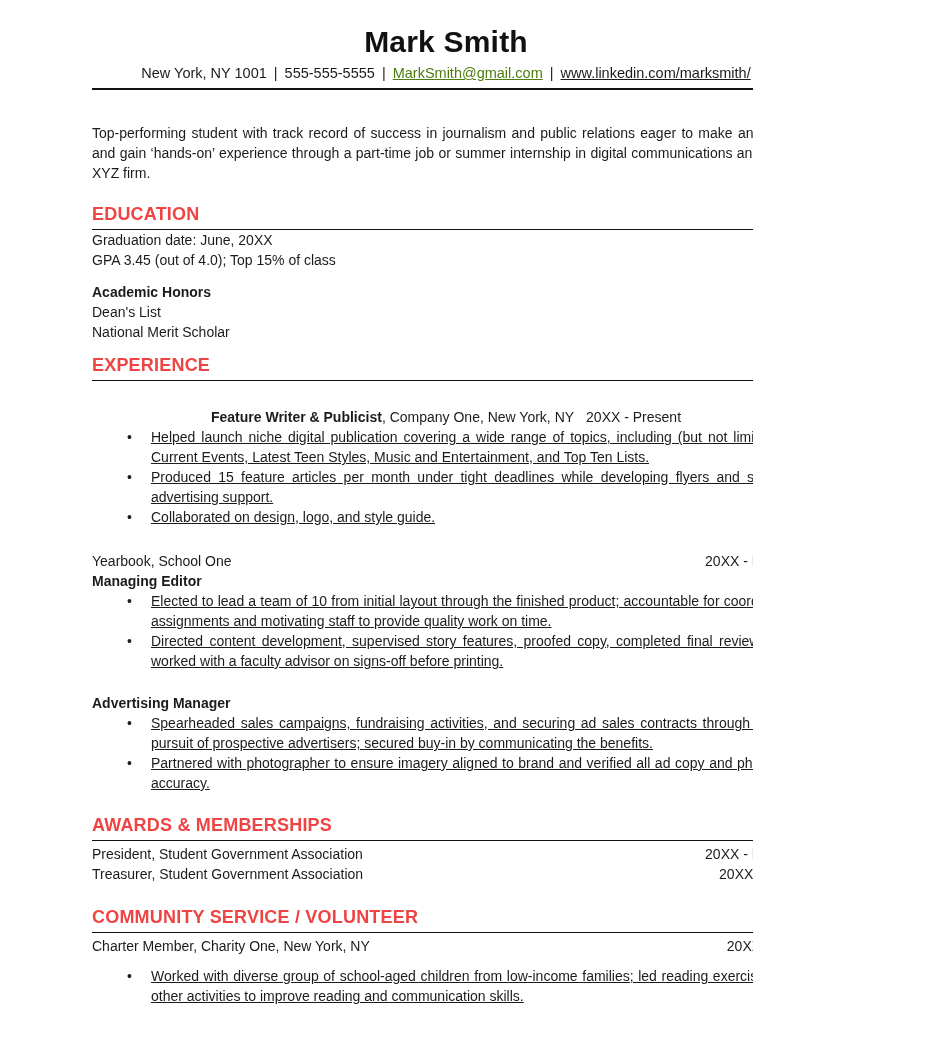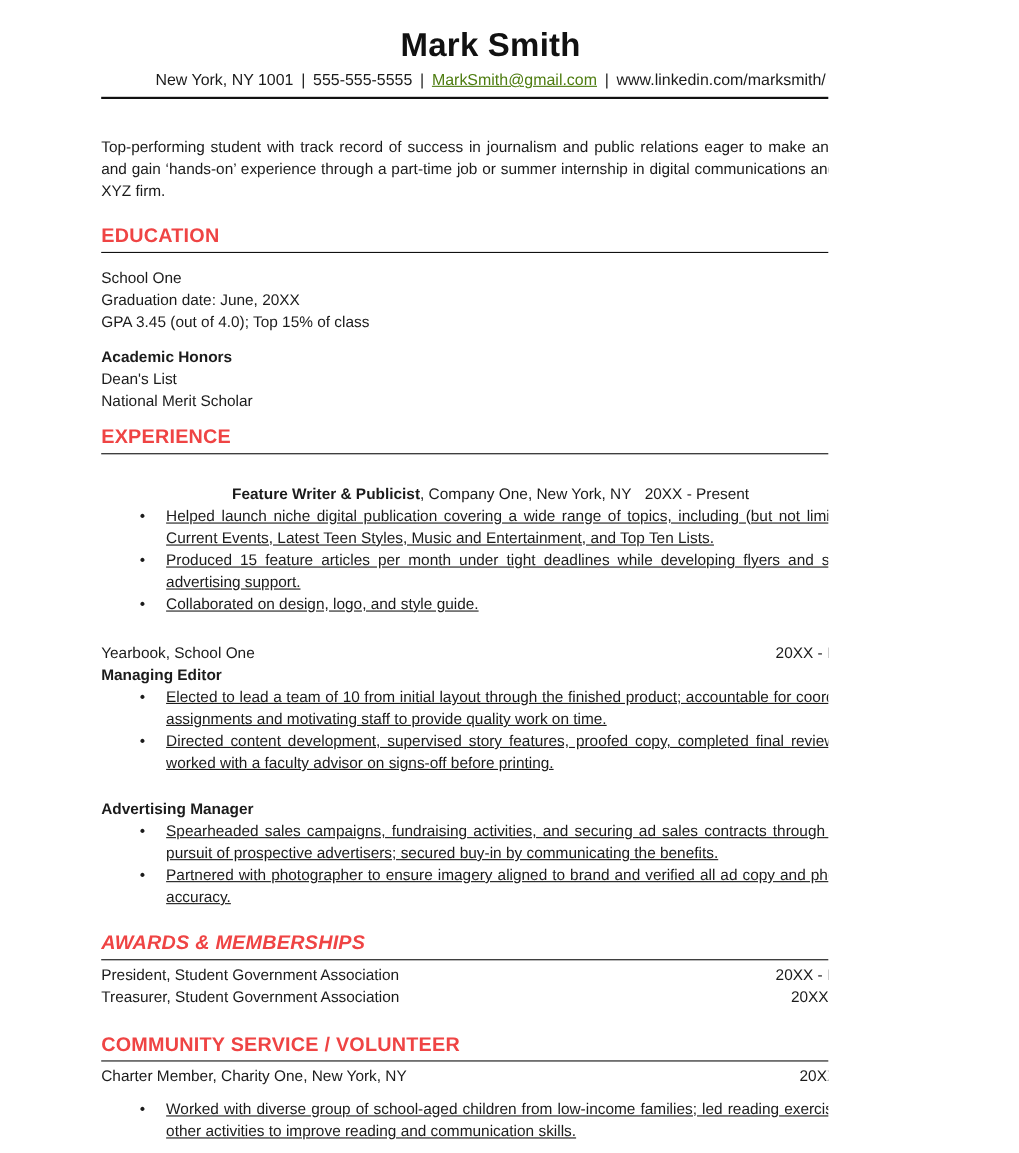--- a/index.html
+++ b/index.html
@@ -34,21 +34,21 @@
     color: #111111;
   }
   .contact {
     margin-top: 4px;
     font-size: 14.5px;
     line-height: 19px;
     white-space: nowrap;
   }
   .contact .sep { margin: 0 7px; color: #1b1b1b; }
   a.email-link { color: #4d7c0f; text-decoration: underline; cursor: pointer; }
-  a.linkedin-link { color: #1b1b1b; cursor: pointer; }
+  a.linkedin-link { color: #1b1b1b; text-decoration: underline; cursor: pointer; }
   .header-rule-tick {
     position: absolute;
     right: -1px;
     bottom: 0;
     width: 2px;
     height: 14px;
     background: #111111;
   }
   
   .body-text { font-size: 14px; line-height: 20px; }
@@ -60,21 +60,21 @@
     font-size: 18px;
     font-weight: 700;
     line-height: 18px;
     letter-spacing: 0.2px;
     color: #ef4444;
     border-bottom: 1.5px solid #111111;
     padding-bottom: 6px;
   }
   .mt-edu  { margin-top: 22px; }
   .mt-exp  { margin-top: 14px; }
-  .mt-awd  { margin-top: 23px; font-style: italic; }
+  .mt-awd  { margin-top: 23px; }
   .mt-com  { margin-top: 24px; }
   
   .row {
     display: flex;
     justify-content: space-between;
     align-items: baseline;
   }
   .row .date { white-space: nowrap; padding-left: 12px; }
   
   .bullet {
@@ -114,21 +114,20 @@
       <div class="name">Mark Smith</div>
       <div class="contact">
         <span>New York, NY 1001</span><span class="sep">|</span><span>555-555-5555</span><span class="sep">|</span><a class="email-link">MarkSmith@gmail.com</a><span class="sep">|</span><a class="linkedin-link">www.linkedin.com/marksmith/</a>
       </div>
       <div class="header-rule-tick"></div>
     </div>
 
     <div class="body-text just summary">Top-performing student with track record of success in journalism and public relations eager to make an impact and gain ‘hands-on’ experience through a part-time job or summer internship in digital communications and PR at XYZ firm.</div>
 
     <div class="section-heading mt-edu">EDUCATION</div>
-    <div class="body-text gap-12">School One</div>
     <div class="body-text">Graduation date: June, 20XX</div>
     <div class="body-text">GPA 3.45 (out of 4.0); Top 15% of class</div>
     <div class="body-text bold gap-12">Academic Honors</div>
     <div class="body-text">Dean's List</div>
     <div class="body-text">National Merit Scholar</div>
 
     <div class="section-heading mt-exp">EXPERIENCE</div>
 
     <div class="body-text row gap-26">
       <span><span class="bold">Feature Writer &amp; Publicist</span><span>, Company One, New York, NY</span></span>

